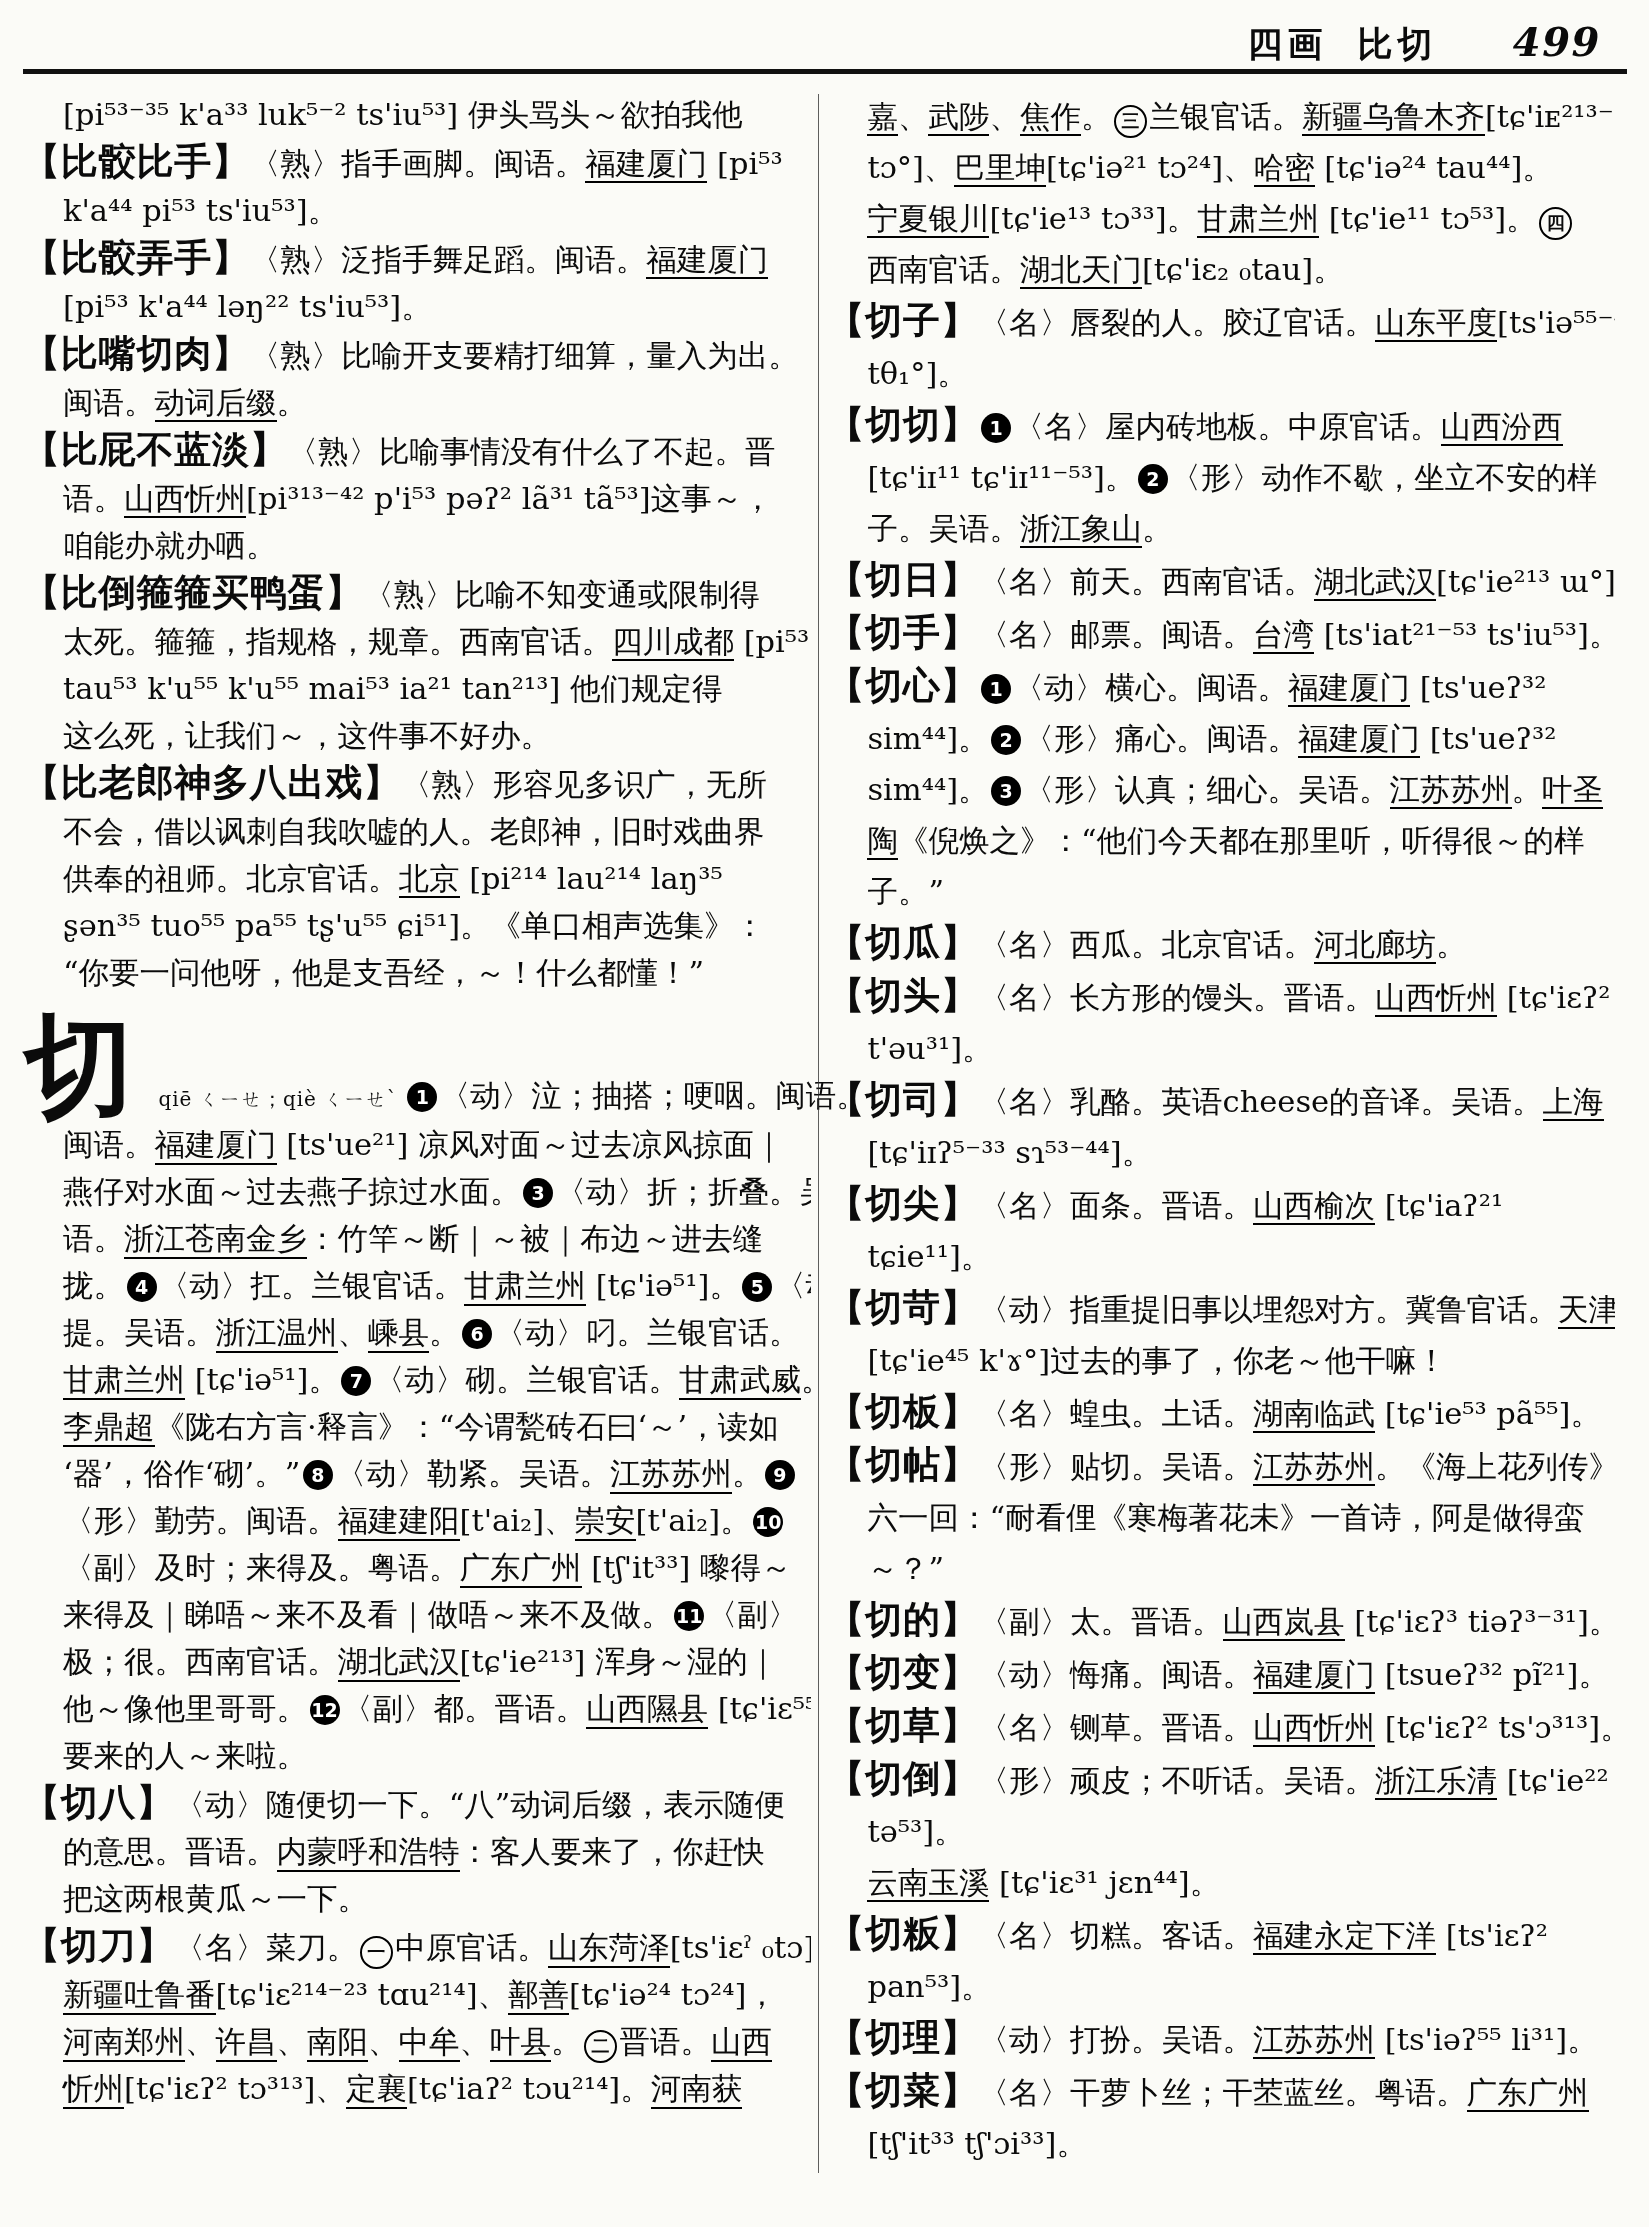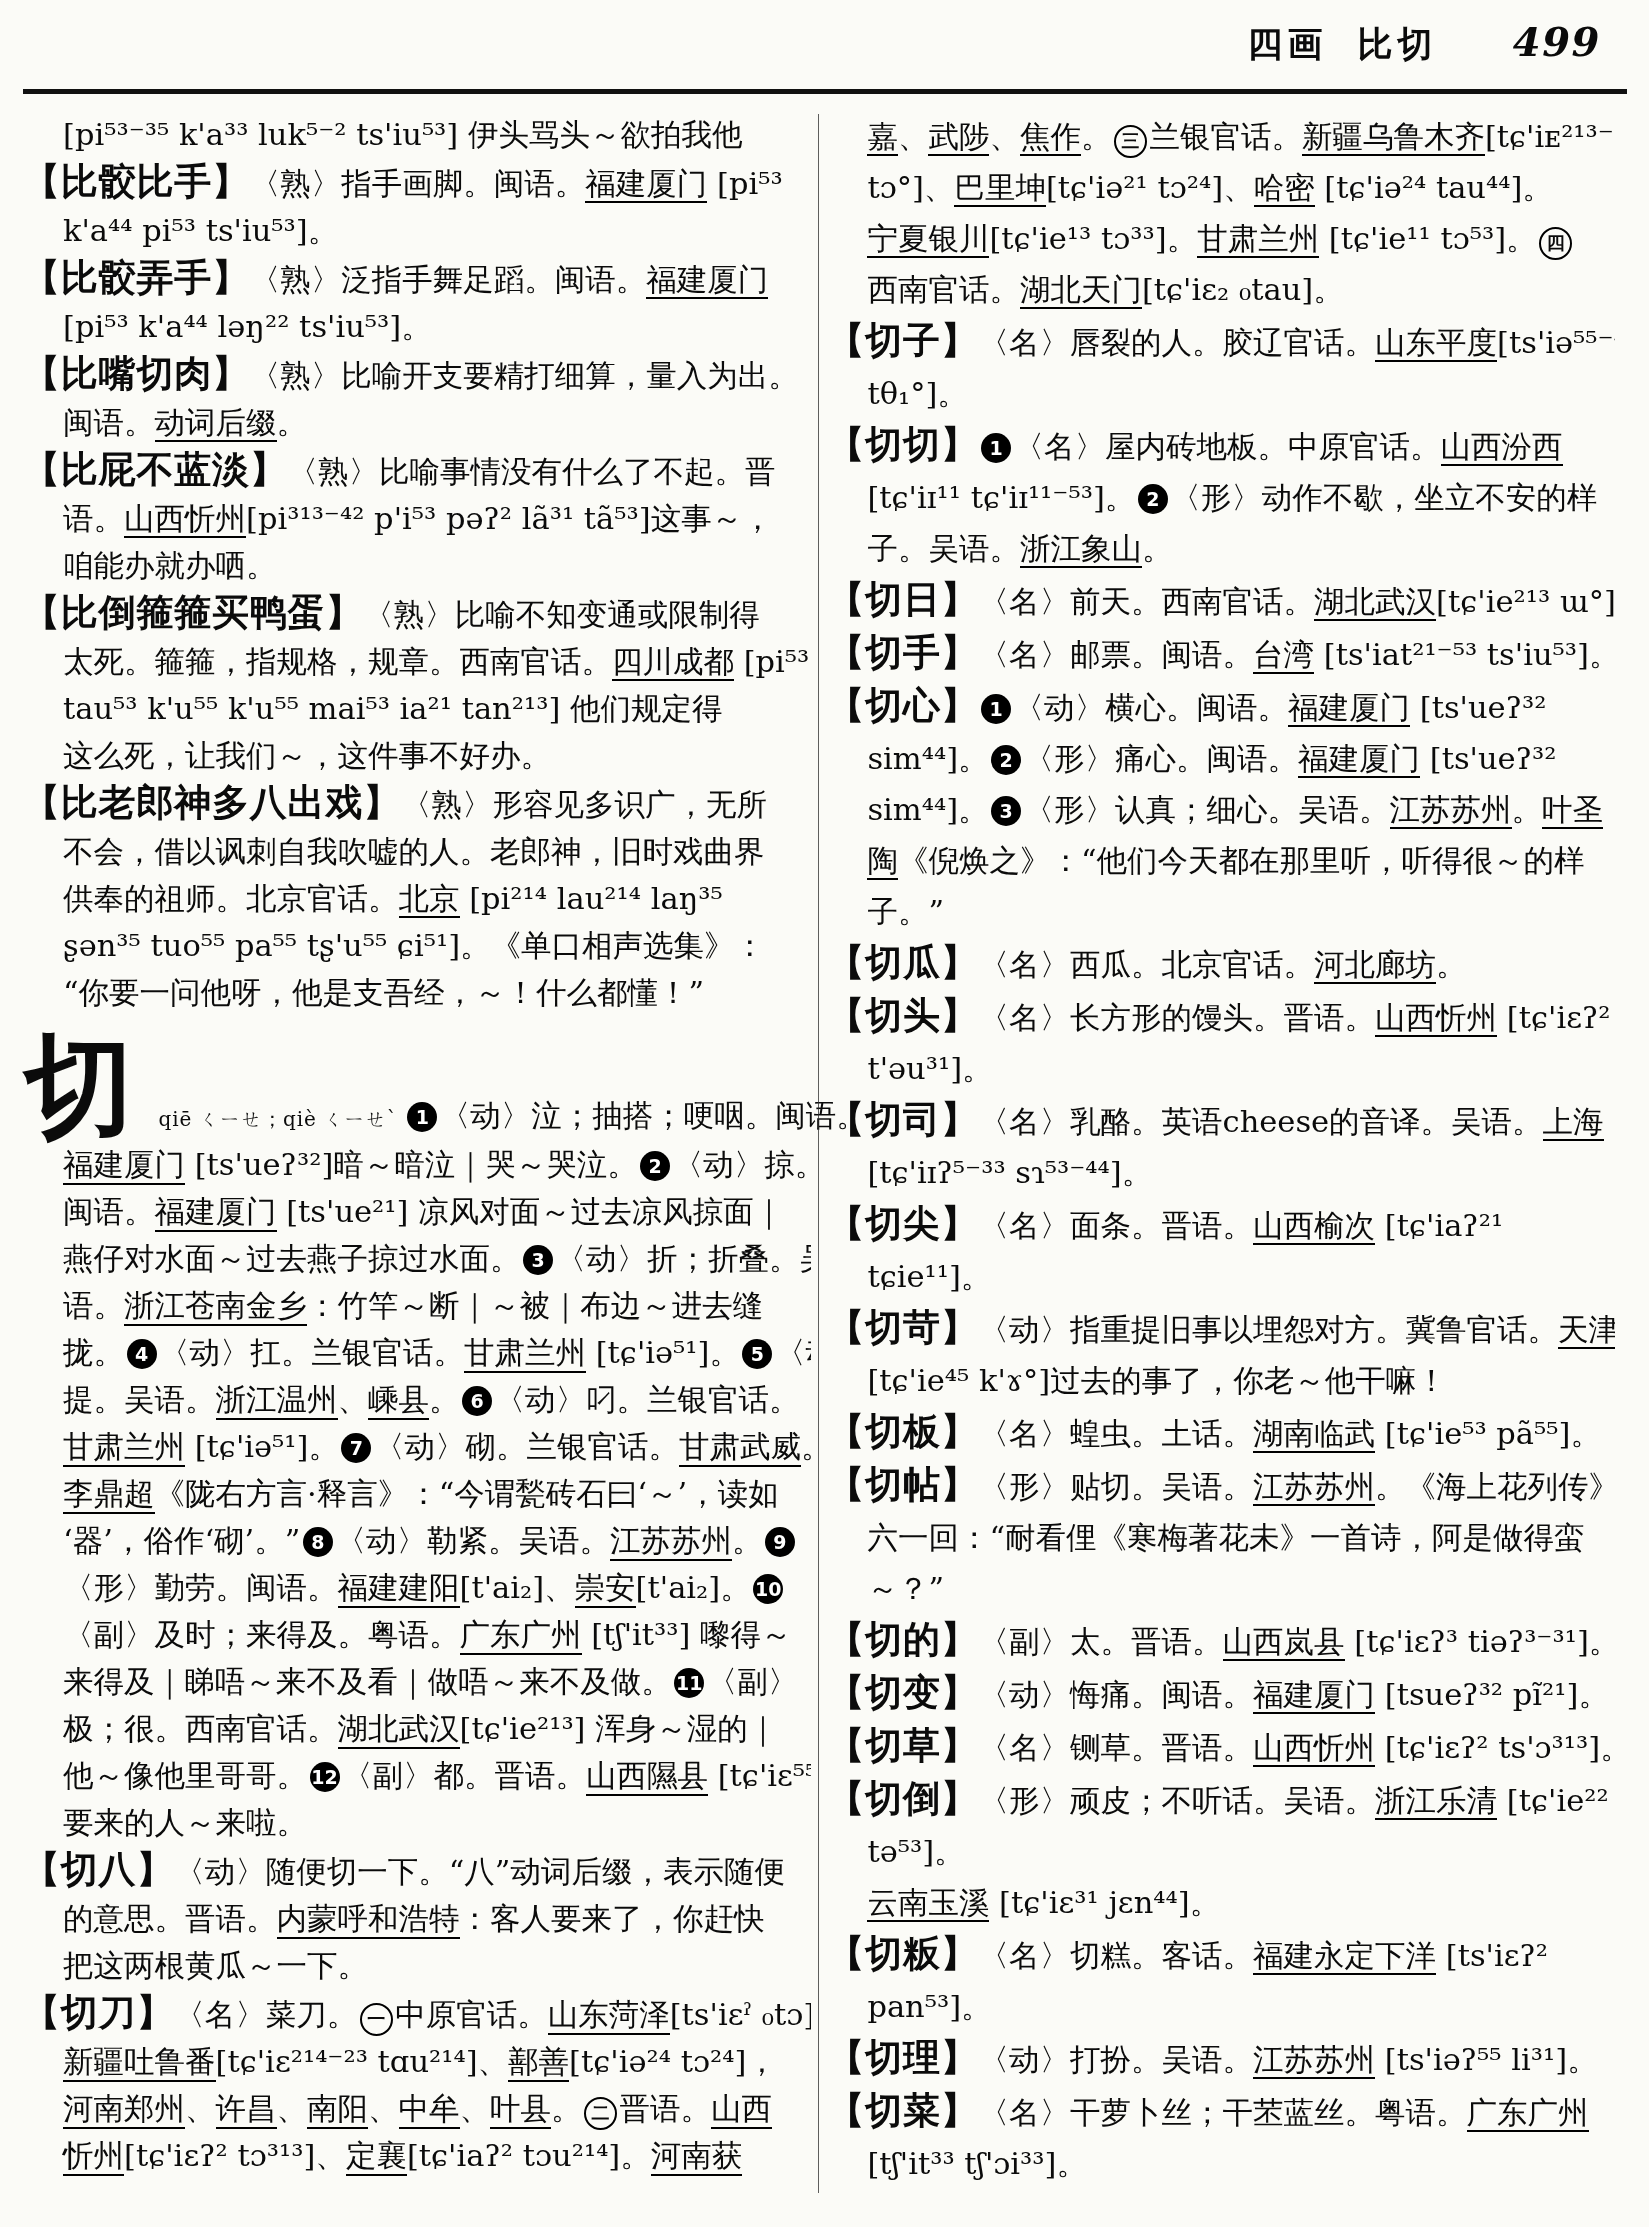--- a/index.html
+++ b/index.html
@@ -1,21 +1,21 @@
 <!DOCTYPE html>
 <html style="font-size:13.2px"><head>
 <meta charset="utf-8">
 <style>
   html,body{margin:0;padding:0;}
   body{
     width:1650px;height:2227px;overflow:hidden;position:relative;
     background:#fbfbf7;color:#0b0b0b;
     font-family:"DejaVu Serif","Liberation Serif",serif;
   }
-  .page-header{position:relative;height:89px;}
+  .page-header{position:relative;height:69px;}
   .hdr-right{
     position:absolute;right:49px;top:18px;
     font-size:35px;font-weight:700;letter-spacing:5px;white-space:nowrap;
   }
   .hdr-right .sep{display:inline-block;width:30px;}
   .pageno{font-size:40px;font-style:italic;letter-spacing:1.6px;margin-left:58px;}
   .rule{margin:0 23px;border-top:5px solid #111;}
   .columns{display:flex;padding:16.5px 23px 0 23px;}
   .col{width:788px;}
   .col.left{margin-right:6.6px;}
@@ -71,21 +71,20 @@
       <div class="line ind">这么死，让我们～，这件事不好办。</div>
       <div class="line"><span class="s-hw">【比老郎神多八出戏】</span>〈熟〉形容见多识广，无所</div>
       <div class="line ind">不会，借以讽刺自我吹嘘的人。老郎神，旧时戏曲界</div>
       <div class="line ind">供奉的祖师。北京官话。<span class="s-u">北京</span> [pi²¹⁴ lau²¹⁴ laŋ³⁵</div>
       <div class="line ind">ʂən³⁵ tuo⁵⁵ pa⁵⁵ tʂ'u⁵⁵ ɕi⁵¹]。《单口相声选集》：</div>
       <div class="line ind">“你要一问他呀，他是支吾经，～！什么都懂！”</div>
       <div class="bigrow">
         <span class="bigchar">切</span>
         <div class="bigtext"><span class="s-pr">qiē ㄑㄧㄝ；qiè ㄑㄧㄝˋ </span><span class="s-n">1</span>〈动〉泣；抽搭；哽咽。闽语。</div>
       </div>
-      <div class="line ind"><span class="s-u">福建厦门</span> [ts'ueʔ³²]暗～暗泣｜哭～哭泣。<span class="s-n">2</span>〈动〉掠。</div>
       <div class="line ind">闽语。<span class="s-u">福建厦门</span> [ts'ue²¹] 凉风对面～过去凉风掠面｜</div>
       <div class="line ind">燕仔对水面～过去燕子掠过水面。<span class="s-n">3</span>〈动〉折；折叠。吴</div>
       <div class="line ind">语。<span class="s-u">浙江苍南金乡</span>：竹竿～断｜～被｜布边～进去缝</div>
       <div class="line ind">拢。<span class="s-n">4</span>〈动〉扛。兰银官话。<span class="s-u">甘肃兰州</span> [tɕ'iə⁵¹]。<span class="s-n">5</span>〈动〉</div>
       <div class="line ind">提。吴语。<span class="s-u">浙江温州</span>、<span class="s-u">嵊县</span>。<span class="s-n">6</span>〈动〉叼。兰银官话。</div>
       <div class="line ind"><span class="s-u">甘肃兰州</span> [tɕ'iə⁵¹]。<span class="s-n">7</span>〈动〉砌。兰银官话。<span class="s-u">甘肃武威</span>。</div>
       <div class="line ind"><span class="s-u">李鼎超</span>《陇右方言·释言》：“今谓甃砖石曰‘～’，读如</div>
       <div class="line ind">‘器’，俗作‘砌’。”<span class="s-n">8</span>〈动〉勒紧。吴语。<span class="s-u">江苏苏州</span>。<span class="s-n">9</span></div>
       <div class="line ind">〈形〉勤劳。闽语。<span class="s-u">福建建阳</span>[t'ai₂]、<span class="s-u">崇安</span>[t'ai₂]。<span class="s-n">10</span></div>
       <div class="line ind">〈副〉及时；来得及。粤语。<span class="s-u">广东广州</span> [tʃ'it³³] 嚟得～</div>

